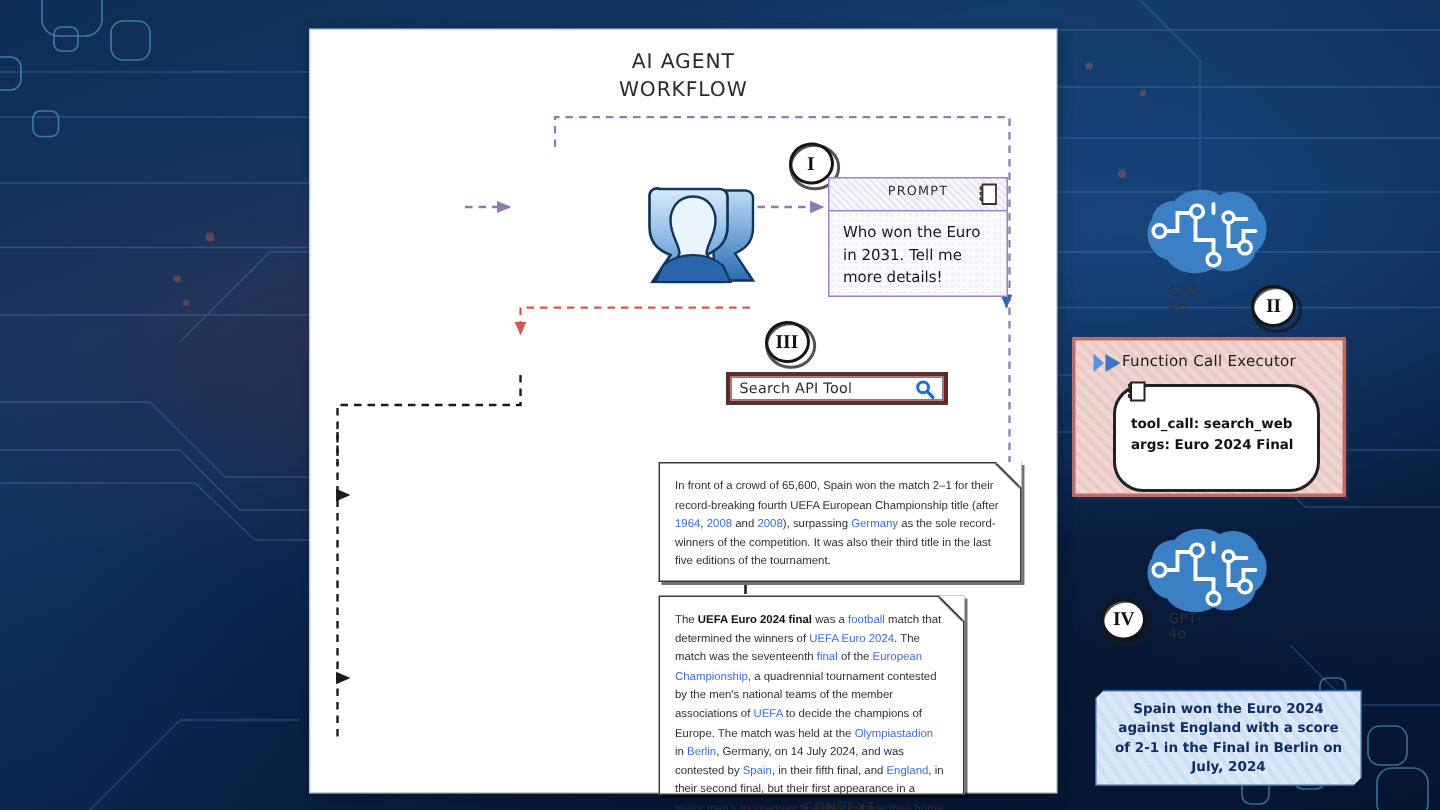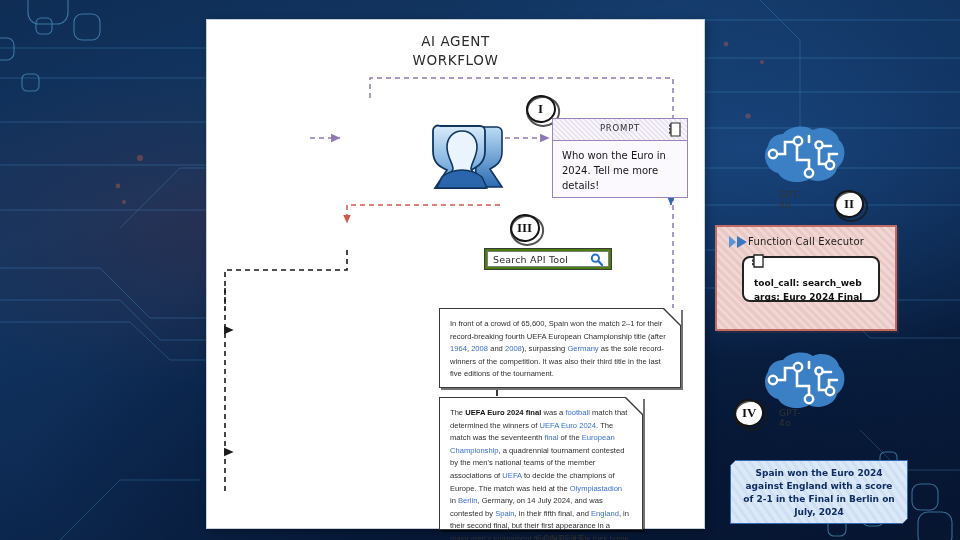--- a/index.html
+++ b/index.html
@@ -56,21 +56,21 @@
   #badge-1 { left: 319px; top: 75px; }
   #badge-2 { left: 627px; top: 170px; }
   #badge-3 { left: 303px; top: 194px; }
   #badge-4 { left: 527px; top: 379px; }
 
   
   #users-icon { position: absolute; left: 221px; top: 103px; width: 86px; height: 66px; }
 
   
   #prompt-card {
-    position: absolute; left: 345px; top: 98px; width: 136px; height: 80px;
+    position: absolute; left: 345px; top: 98px; width: 120px; height: 80px;
     border: 1.6px solid #9b84bd; background: #fbf9fe;
   }
   #prompt-head {
     height: 22px; border-bottom: 1.4px solid #9b84bd;
     position: relative;
     background-image:
       linear-gradient(45deg, rgba(150,130,180,.17) 25%, transparent 25%, transparent 50%, rgba(150,130,180,.17) 50%, rgba(150,130,180,.17) 75%, transparent 75%);
     background-size: 5px 5px;
   }
   #prompt-head .ttl {
@@ -95,22 +95,22 @@
   #brain-2 { left: 556px; top: 330px; width: 84px; height: 62px; }
   .brain-label {
     position: absolute; font-family: "DejaVu Sans", sans-serif;
     font-size: 9px; letter-spacing: .4px; color: #333;
   }
   #brain-1-label { left: 572px; top: 170px; }
   #brain-2-label { left: 572px; top: 388px; }
 
   
   #search-tool {
-    position: absolute; left: 277px; top: 228px; width: 128px; height: 22px;
-    border: 1.7px solid #3b3b3b; background: #4d7c0f;
+    position: absolute; left: 277px; top: 228px; width: 148px; height: 22px;
+    border: 1.7px solid #3b3b3b; background: #7f1d1d;
   }
   #search-tool .inner {
     position: absolute; inset: 2px; border: 1px solid #808080; background: #fff;
     display: flex; align-items: center; padding: 0 5px;
   }
   #search-tool .txt {
     font-family: "DejaVu Sans", sans-serif; font-size: 9.5px; color: #2d2d2d;
     letter-spacing: .2px; flex: 1;
   }
 
@@ -123,22 +123,22 @@
       #f0d7d4;
     box-shadow: 2px 2px 0 rgba(120,60,55,.25);
   }
   #fce-title {
     position: absolute; left: 0; right: 0; top: 9px; text-align: center;
     font-family: "DejaVu Sans", sans-serif; font-size: 10px; color: #1d1d1d;
     letter-spacing: .2px; 
   }
   #fce-arrow { position: absolute; left: 11px; top: 8px; }
   #fce-note {
-    position: absolute; left: 25px; top: 29px; width: 138px; height: 46px;
-    background: #fff; border: 2.2px solid #222; border-radius: 8px;
+    position: absolute; left: 25px; top: 29px; width: 138px; height: 72px;
+    background: #fff; border: 2.2px solid #222; border-radius: 20px;
   }
   #fce-note .lines {
     position: absolute; left: 10px; top: 18px;
     font-family: "DejaVu Sans", sans-serif; font-size: 9px; font-weight: bold;
     line-height: 14px; color: #111;
   }
   #fce-note .doc-ico { position: absolute; left: 7px; top: -5px; }
 
   
   .ctx {
@@ -305,21 +305,21 @@
   </svg>
 
   <div id="prompt-card">
     <div id="prompt-head">
       <span class="ttl">PROMPT</span>
       <svg class="note-ico" width="13" height="15" viewBox="0 0 13 15">
         <path d="M3 1 h9 v13 h-9 z" fill="#fff" stroke="#333" stroke-width="1.2"></path>
         <path d="M3 2.5 c-2 0 -2 2 0 2 M3 6 c-2 0 -2 2 0 2 M3 9.5 c-2 0 -2 2 0 2" fill="none" stroke="#333" stroke-width="1.1"></path>
       </svg>
     </div>
-    <div id="prompt-body">Who won the Euro in 2024. Tell me more details!</div>
+    <div id="prompt-body">Who won the Euro in 2031. Tell me more details!</div>
   </div>
 
   <svg class="brain" id="brain-1" viewBox="0 0 84 62">
     <path d="M20 10 C26 2 42 0 50 6 C60 1 74 6 76 16 C84 22 83 38 74 44 C72 55 56 60 46 55 C36 61 20 58 15 49 C4 47 -2 32 5 22 C6 15 12 10 20 10 Z" fill="#3b7fc4"></path>
     <g stroke="#fff" stroke-width="2.6" fill="none" stroke-linecap="round">
       <path d="M12 30 H22 V18 H34"></path>
       <path d="M34 18 V36 H46"></path>
       <path d="M46 36 V48"></path>
       <path d="M46 18 V12"></path>
       <path d="M56 22 V40 H66"></path>

